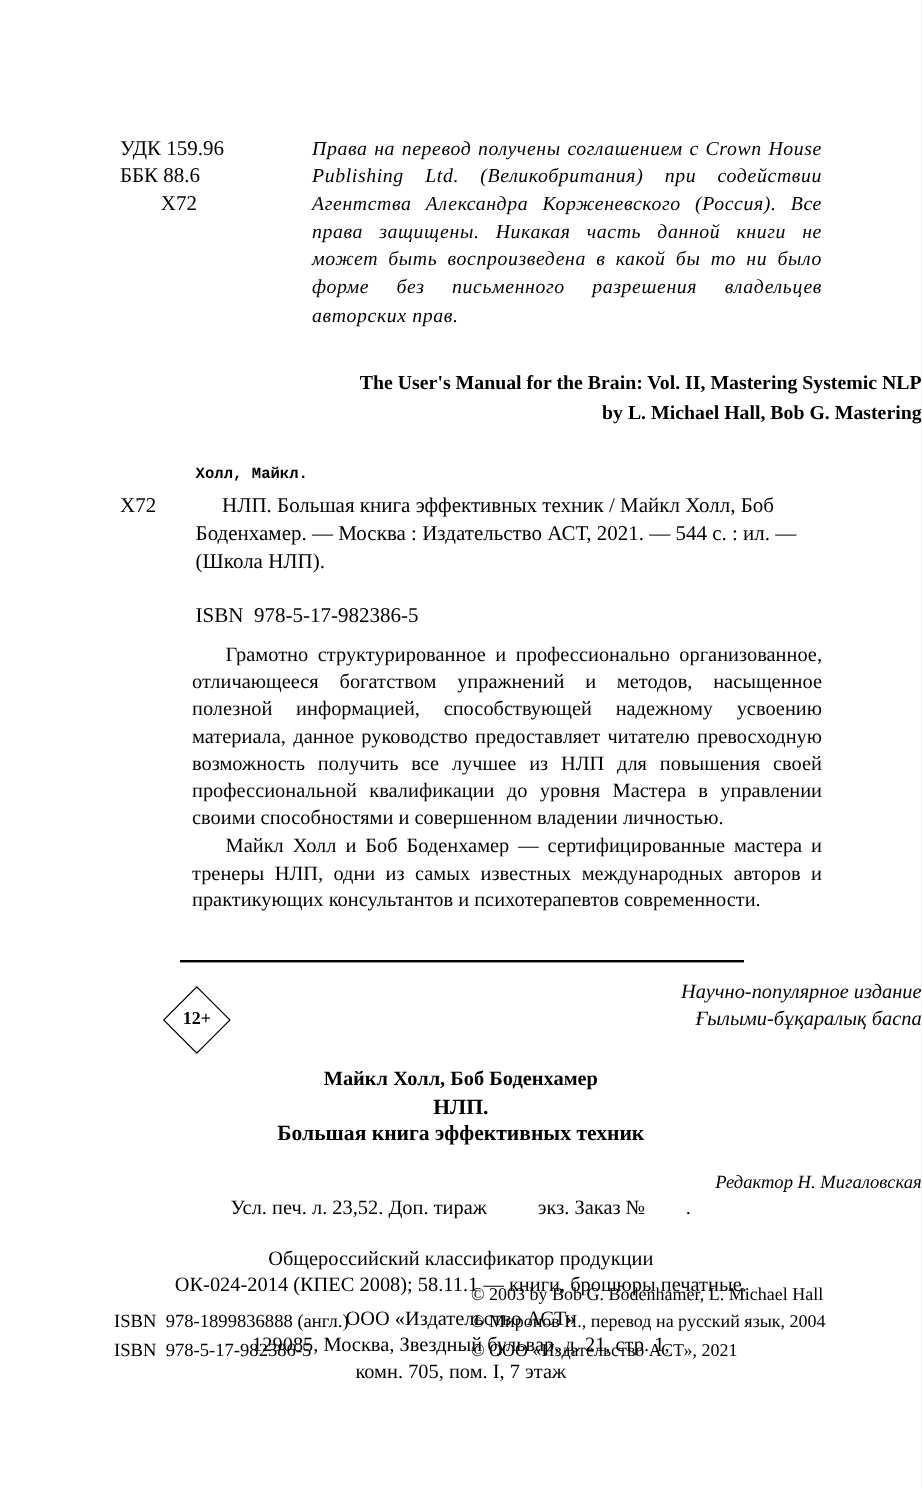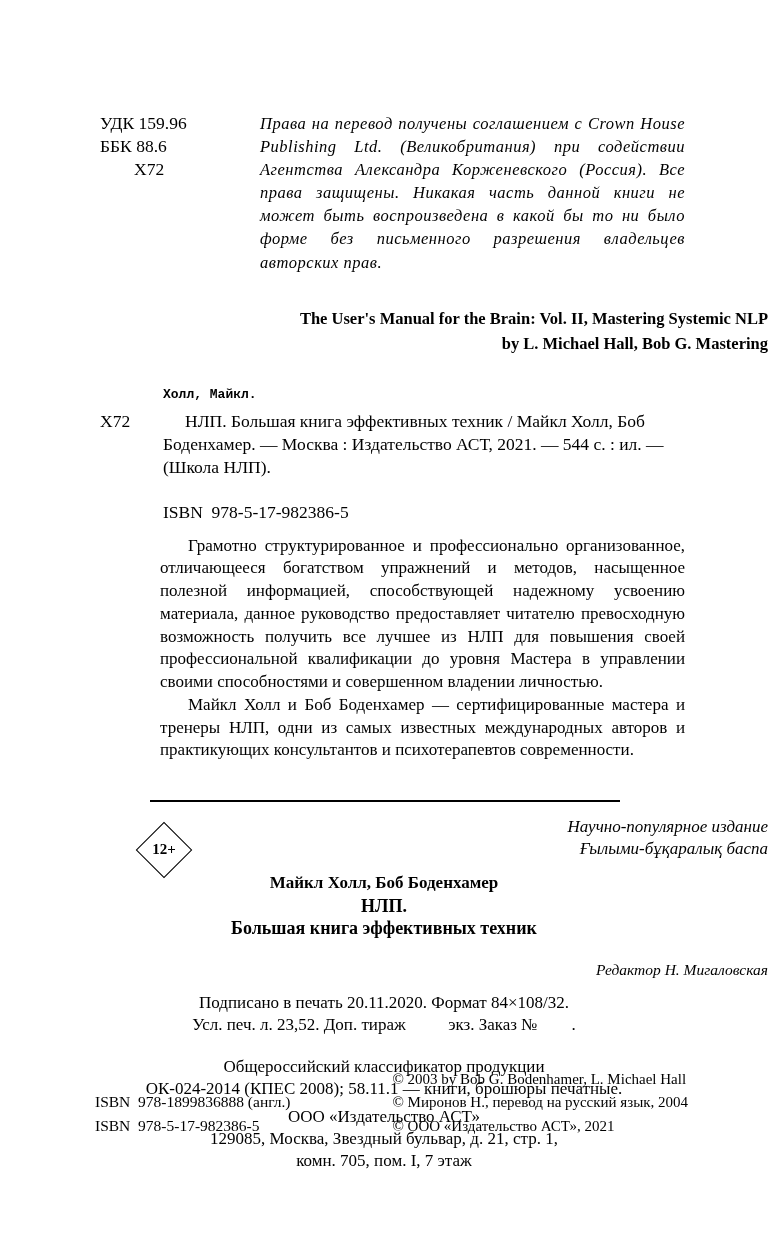--- a/index.html
+++ b/index.html
@@ -30,21 +30,21 @@
   .imprint { position:relative; text-align:center; margin-top:14px; font-size:17px; line-height:1.3; }
   .badge { position:absolute; left:134px; top:4px; width:60px; height:60px; }
   .badge .diamond { position:absolute; left:10px; top:10px; width:40px; height:40px; border:1.5px solid #000; transform:rotate(45deg); background:#fff; }
   .badge .label { position:absolute; left:0; top:0; width:60px; height:60px; display:flex; align-items:center; justify-content:center; font-weight:bold; font-size:15px; }
 
   .it { font-style:italic;text-align:right; }
   .b { font-weight:bold; }
   .title-line { font-weight:bold; font-size:18px; line-height:1.25; }
   .small { font-size:15.5px; }
   .pre { white-space:pre-wrap; }
-  .mt6 { margin-top:6px; } .mt8 { margin-top:20px; } .mt12 { margin-top:12px; }
+  .mt6 { margin-top:6px; } .mt8 { margin-top:20px; } .mt12 { margin-top:28px; }
 
   .footer { position:absolute; left:95px; right:80px; top:1068px; display:flex; justify-content:space-between; align-items:flex-end; }
   .footer-left { font-size:15.5px; line-height:1.55; }
   .footer-right { font-size:15px; line-height:1.55; }
 </style>
 </head>
 <body>
 
 <div class="page">
 
@@ -86,21 +86,20 @@
 
     <div class="it">Научно-популярное издание</div>
     <div class="it">Ғылыми-бұқаралық баспа</div>
 
     <div class="b mt12">Майкл Холл, Боб Боденхамер</div>
     <div class="title-line">НЛП.</div>
     <div class="title-line">Большая книга эффективных техник</div>
 
     <div class="it small mt8">Редактор Н. Мигаловская</div>
 
-    <div class="mt12">Подписано в печать 20.11.2020. Формат 84×108/32.</div>
     <div class="pre">Усл. печ. л. 23,52. Доп. тираж          экз. Заказ №        .</div>
 
     <div class="mt8">Общероссийский классификатор продукции</div>
     <div>ОК-024-2014 (КПЕС 2008); 58.11.1 — книги, брошюры печатные.</div>
 
     <div class="mt6">ООО «Издательство АСТ»</div>
     <div>129085, Москва, Звездный бульвар, д. 21, стр. 1,</div>
     <div>комн. 705, пом. I, 7 этаж</div>
   </div>
 

